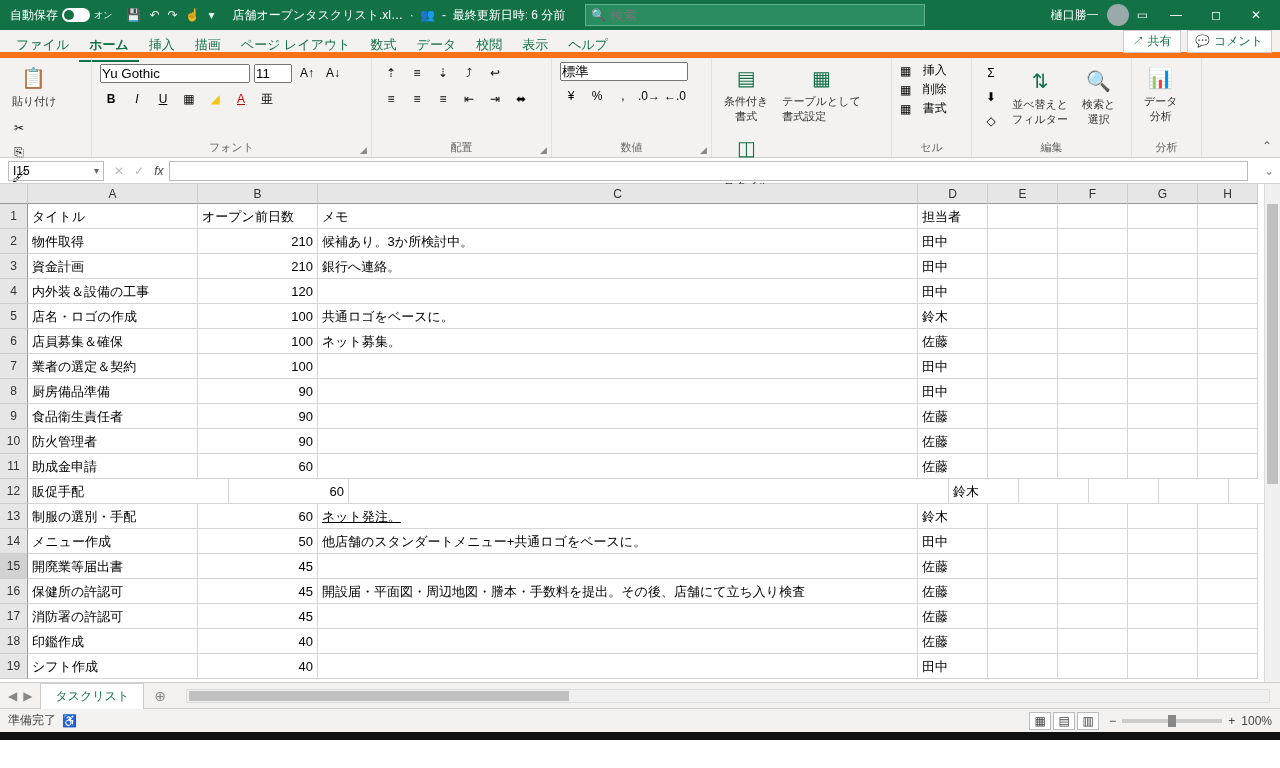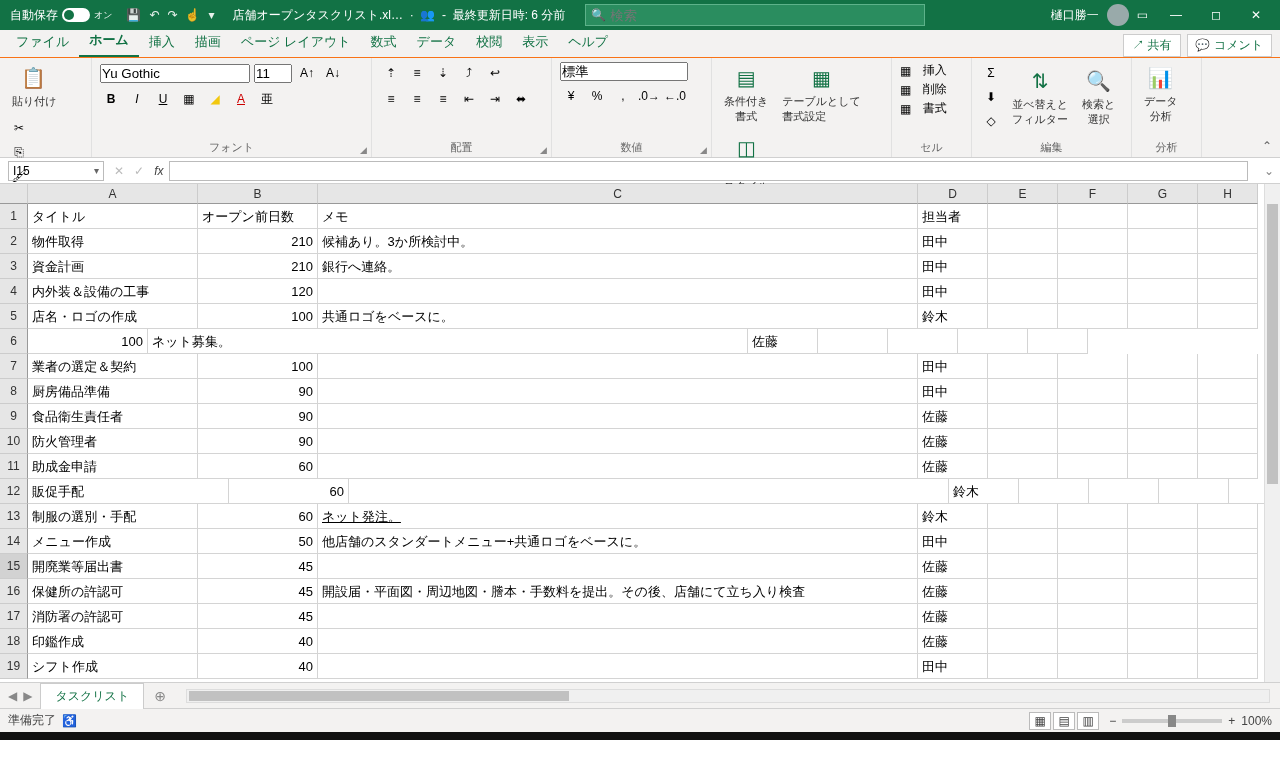--- a/index.html
+++ b/index.html
@@ -16,21 +16,21 @@
 .titlebar .search { flex: 1; margin: 0 10px; }
 .titlebar .search input { width: 340px; height: 22px; background: #2a8d5f; border: 1px solid #5db28a; color: #fef9c3; padding: 0 24px; }
 .titlebar .search { position: relative; }
 .titlebar .search .sicon { position: absolute; left: 6px; top: 4px; color: #cfe9db; }
 .titlebar .user { display: flex; align-items: center; gap: 8px; padding: 0 8px; }
 .avatar { width: 22px; height: 22px; background: #9aa; border-radius: 50%; display: inline-block; }
 .winbtns { display: flex; }
 .winbtns span { width: 40px; text-align: center; }
 
 
-.tabs { height: 28px; background: #f3f2f1; display: flex; align-items: flex-end; padding-left: 6px; font-size: 13px; border-bottom: 1px solid #f97316; }
+.tabs { height: 28px; background: #f3f2f1; display: flex; align-items: flex-start; padding-left: 6px; font-size: 13px; border-bottom: 6px solid #f97316; }
 .tabs .tab { padding: 6px 10px; color: #127245; cursor: pointer; }
 .tabs .tab.active { font-weight: bold; border-bottom: 2px solid #127245; }
 .tabs .spacer { flex: 1; }
 .tabs .right { display: flex; gap: 6px; padding-right: 8px; align-items: center; }
 .tabs .right .btn { border: 1px solid #ccc; padding: 2px 8px; background: #fff; color: #127245; font-size: 12px; }
 
 
 .ribbon { background: #f3f2f1; border-bottom: 1px solid #d0d0d0; display: flex; height: 100px; }
 .group { border-right: 1px solid #e1e1e1; padding: 4px 8px 2px; display: flex; flex-direction: column; justify-content: space-between; }
 .group .controls { display: flex; gap: 6px; align-items: center; flex-wrap: wrap; }
@@ -383,20 +383,21 @@
         <div class="cell" style="width: 170px;">店名・ロゴの作成</div>
         <div class="cell num" style="width: 120px;">100</div>
         <div class="cell" style="width: 600px;">共通ロゴをベースに。</div>
         <div class="cell" style="width: 70px;">鈴木</div>
         <div class="cell" style="width: 70px;"></div>
         <div class="cell" style="width: 70px;"></div>
         <div class="cell" style="width: 70px;"></div>
         <div class="cell" style="width: 60px;"></div>
       </div>
       <div class="cellrow">
+        <div class="cell" style="width: 170px;">店員募集＆確保</div>
         <div class="cell num" style="width: 120px;">100</div>
         <div class="cell" style="width: 600px;">ネット募集。</div>
         <div class="cell" style="width: 70px;">佐藤</div>
         <div class="cell" style="width: 70px;"></div>
         <div class="cell" style="width: 70px;"></div>
         <div class="cell" style="width: 70px;"></div>
         <div class="cell" style="width: 60px;"></div>
       </div>
       <div class="cellrow">
         <div class="cell" style="width: 170px;">業者の選定＆契約</div>

